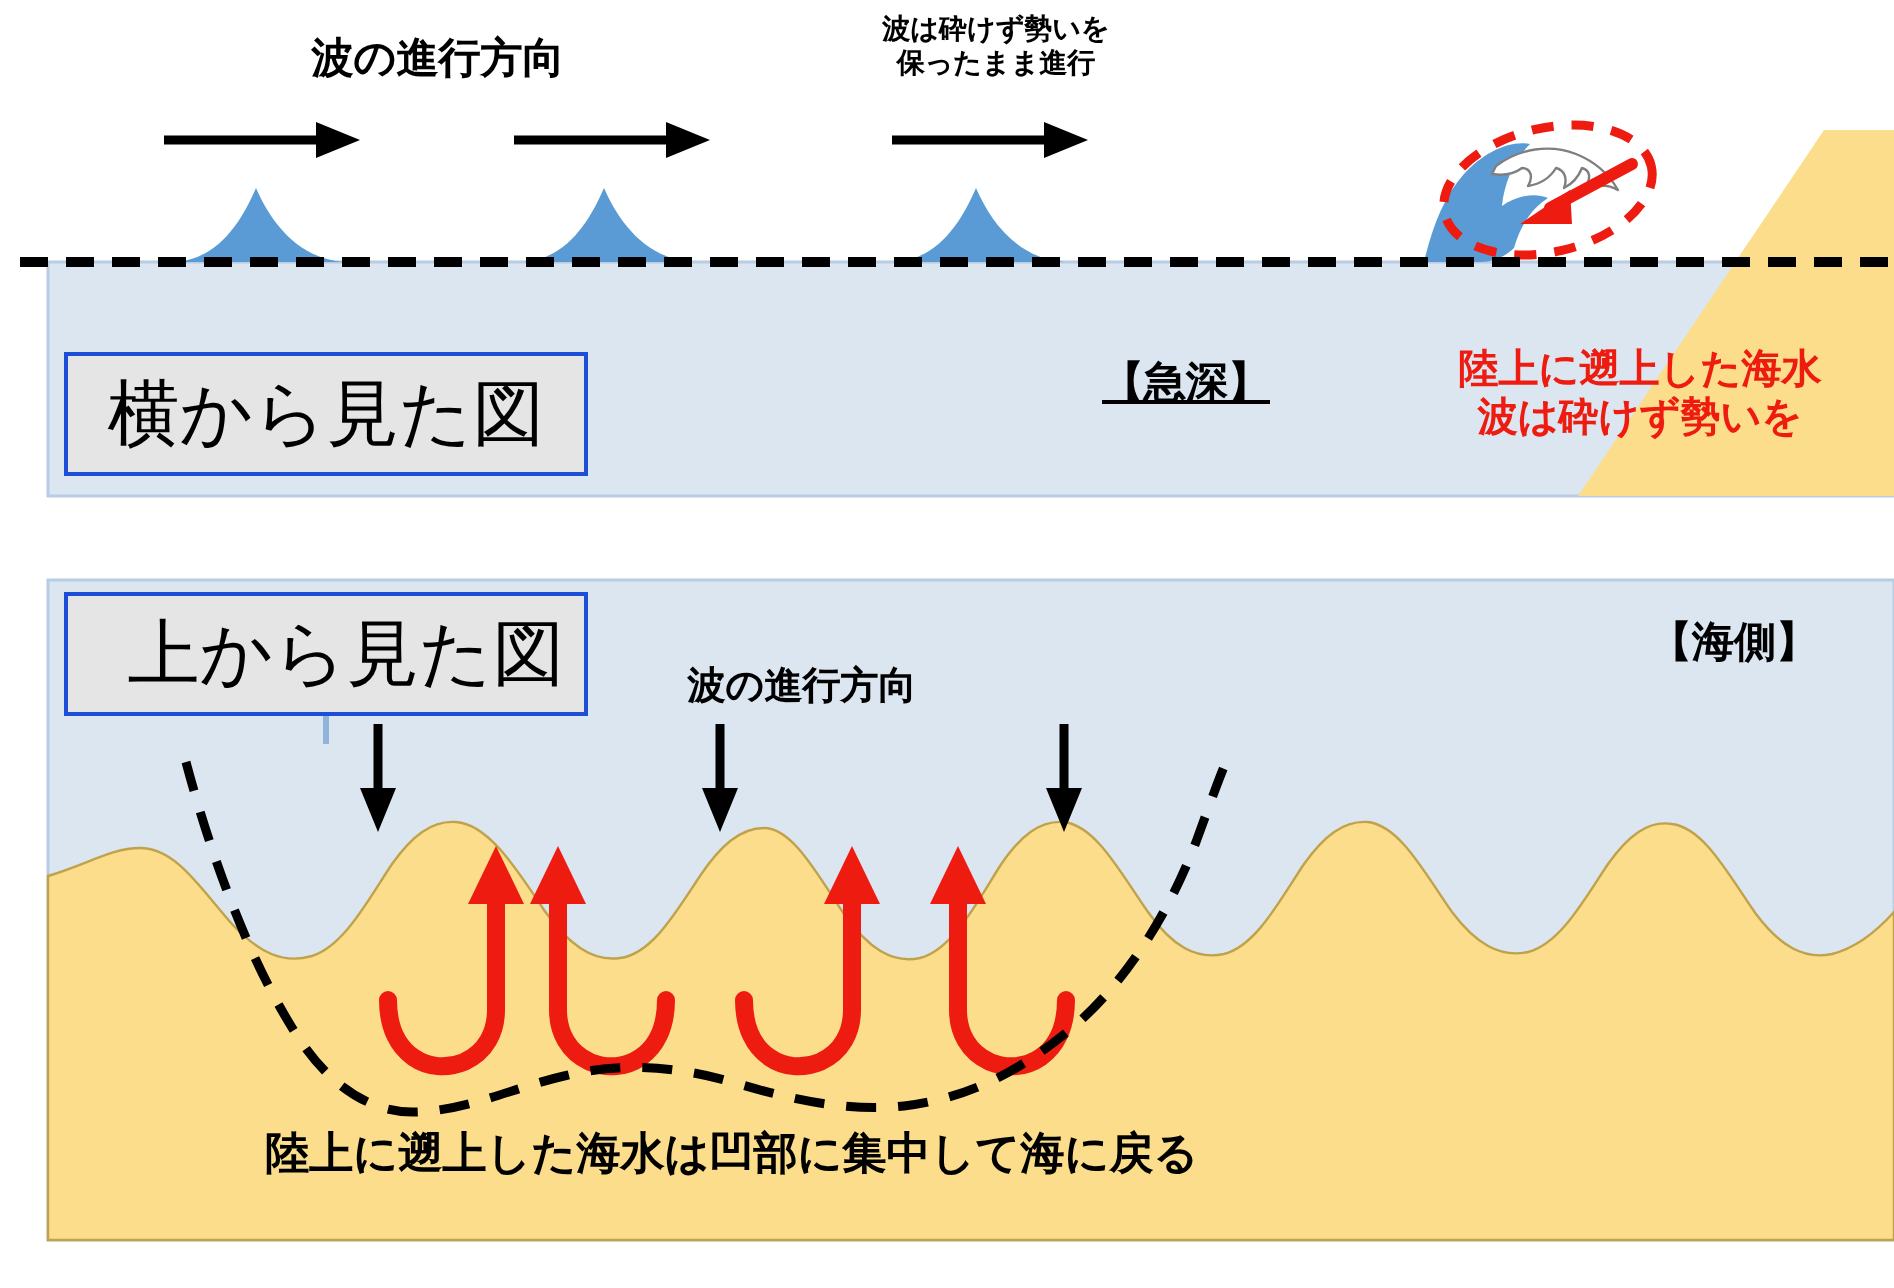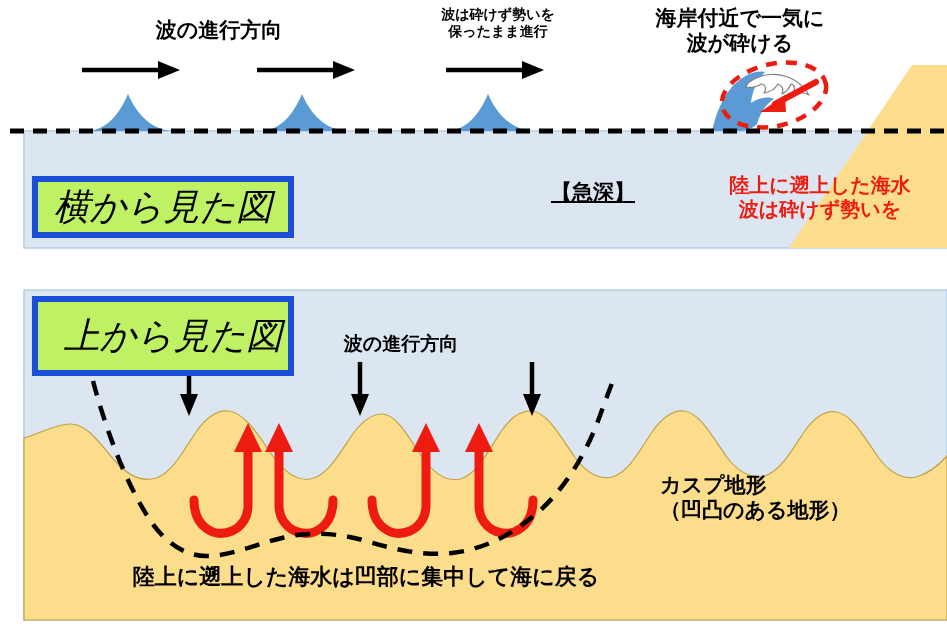--- a/index.html
+++ b/index.html
@@ -111,37 +111,36 @@
   #label-bottom-caption {
     left: 86px; top: 564px;
     width: 560px;
     font-size: 22px;
   }
 
   
   .viewbox {
     position: absolute;
     box-sizing: border-box;
-    background: #bef264;
-    border: 6px solid #1d4ed8;
+    background: #e5e5e5;
+    border: 2px solid #1d4ed8;
     display: flex;
     align-items: center;
     justify-content: center;
     color: #000000;
     font-weight: 400;
-    font-style: italic;
   }
   #box-side-view {
     left: 32px; top: 176px;
     width: 262px; height: 62px;
     font-size: 36px;
   }
   #box-top-view {
     left: 32px; top: 296px;
-    width: 262px; height: 80px;
+    width: 262px; height: 62px;
     font-size: 36px;
     padding-left: 20px;
   }
 </style>
 </head>
 <body>
 
 <div class="stage">
 
   <svg class="art" viewBox="0 0 947 644">
@@ -267,33 +266,30 @@
   </svg>
 
   <div class="panel" id="side-view-panel"></div>
   <div class="panel" id="top-view-panel"></div>
 
   <div class="tx c" id="label-wave-dir-side">波の進行方向</div>
 
   <div class="tx c" id="label-no-break">波は砕けず勢いを
 保ったまま進行</div>
 
-  <div class="tx c" id="label-break-near-shore">海岸付近で一気に
-波が砕ける</div>
 
   <div class="tx c" id="label-steep">【急深】</div>
 
   <div class="tx red c" id="label-return-to-sea">陸上に遡上した海水
 波は砕けず勢いを</div>
 
+  <div class="tx c" id="label-sea-side">【海側】</div>
 
   <div class="tx c" id="label-wave-dir-top">波の進行方向</div>
 
-  <div class="tx" id="label-cusp">カスプ地形
-（凹凸のある地形）</div>
 
 
   <div class="tx c" id="label-bottom-caption">陸上に遡上した海水は凹部に集中して海に戻る</div>
 
   <div class="viewbox" id="box-side-view">横から見た図</div>
 
   <div class="viewbox" id="box-top-view">上から見た図</div>
 
 </div>
 

